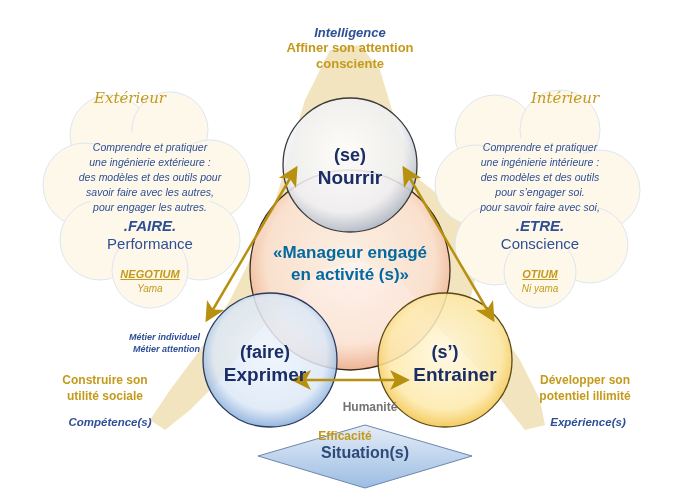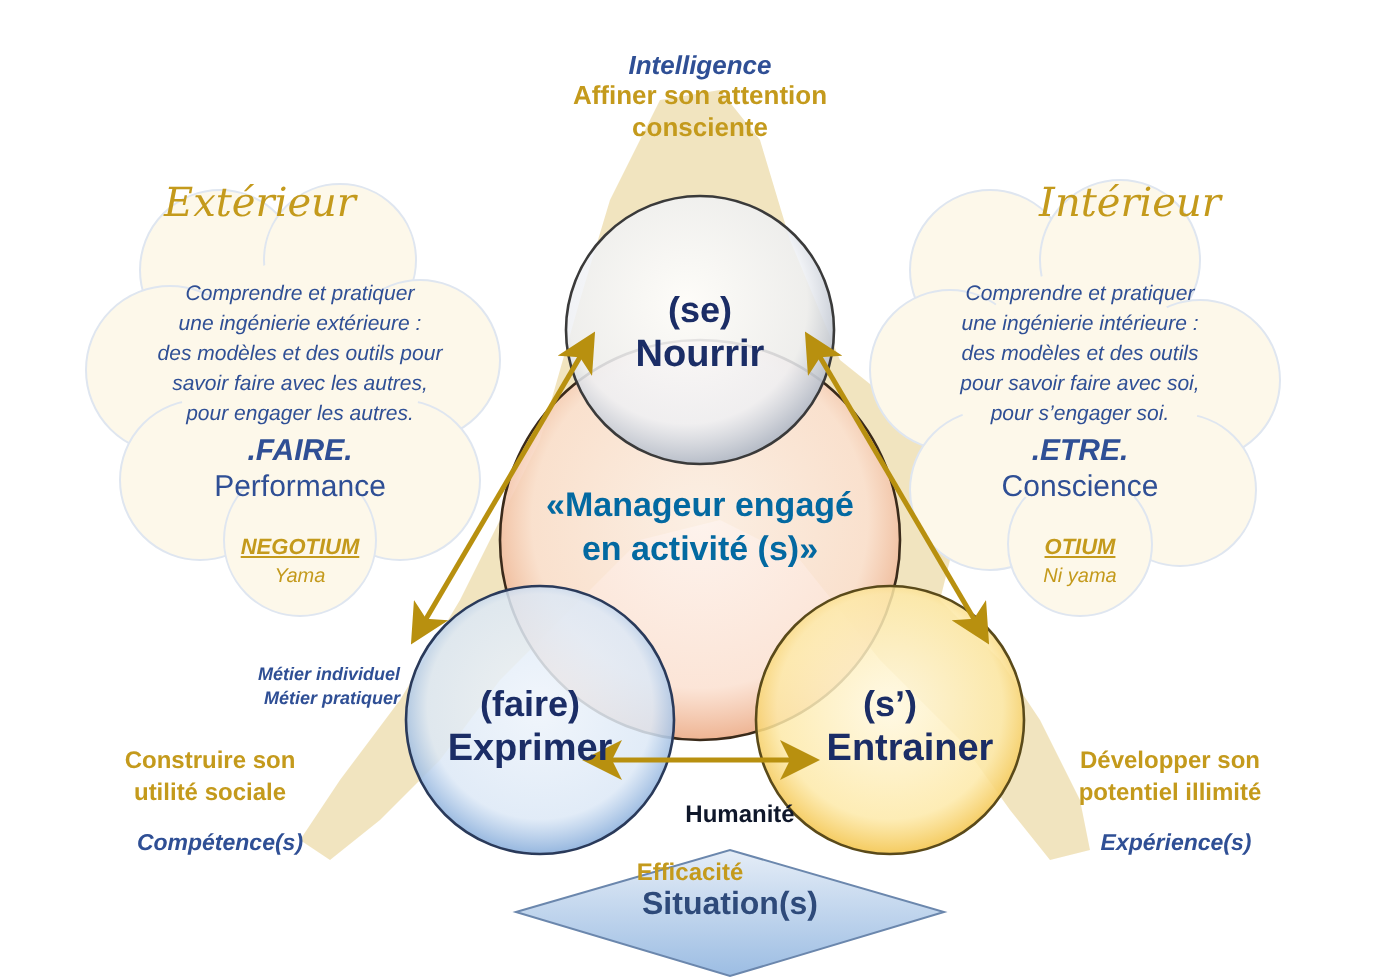--- a/index.html
+++ b/index.html
@@ -2,25 +2,25 @@
 <html><head>
 <meta charset="utf-8">
 <style>
   html, body { margin: 0; padding: 0; background: #ffffff; }
   body { width: 700px; height: 490px; position: relative; overflow: hidden; font-family: "Liberation Sans", sans-serif; }
   svg.bg { position: absolute; left: 0; top: 0; }
   .txt { position: absolute; text-align: center; white-space: nowrap; line-height: 1.15; }
   .blue { color: #2f4f95; }
   .navy { color: #1b2d66; }
   .gold { color: #c49a1c; }
-  .lightblue { color: #0f172a; }
+  .lightblue { color: #737373; }
   .olive { color: #0369a1; }
   .it { font-style: italic; }
   .b { font-weight: bold; }
-  .script { font-family: "DejaVu Serif", serif; font-style: italic; color: #c49a1c; font-size: 20px; }
+  .script { font-family: "DejaVu Serif", serif; font-style: italic; color: #c49a1c; font-size: 15px; }
   .underline { text-decoration: underline; }
 </style>
 </head>
 <body>
 
 <svg class="bg" width="700" height="490" viewBox="0 0 700 490">
   <defs>
     <radialGradient id="gTop" cx="45%" cy="40%" r="60%">
       <stop offset="0%" stop-color="#ffffff" stop-opacity="0.9"></stop>
       <stop offset="75%" stop-color="#eef0f4" stop-opacity="0.85"></stop>
@@ -105,42 +105,42 @@
 <div class="txt blue it b" style="left:100px;top:217px;width:100px;font-size:15px;">.FAIRE.</div>
 <div class="txt blue" style="left:80px;top:235px;width:140px;font-size:15px;">Performance</div>
 <div class="txt gold it b underline" style="left:100px;top:268px;width:100px;font-size:11px;">NEGOTIUM</div>
 <div class="txt gold it" style="left:100px;top:283px;width:100px;font-size:10px;">Yama</div>
 
 <div class="txt script" style="left:500px;top:90px;width:130px;">Intérieur</div>
 <div class="txt blue it" style="left:450px;top:140px;width:180px;font-size:10.5px;line-height:15px;">
   <div>Comprendre et pratiquer</div>
   <div>une ingénierie intérieure :</div>
   <div>des modèles et des outils</div>
+  <div>pour s’engager soi.</div>
   <div>pour savoir faire avec soi,</div>
-  <div>pour s’engager soi.</div>
 </div>
 <div class="txt blue it b" style="left:490px;top:217px;width:100px;font-size:15px;">.ETRE.</div>
 <div class="txt blue" style="left:470px;top:235px;width:140px;font-size:15px;">Conscience</div>
 <div class="txt gold it b underline" style="left:490px;top:268px;width:100px;font-size:11px;text-align:center;">OTIUM</div>
 <div class="txt gold it" style="left:490px;top:283px;width:100px;font-size:10px;text-align:center;">Ni yama</div>
 
 <div class="txt navy b" style="left:300px;top:145px;width:100px;font-size:18px;">(se)</div>
 <div class="txt navy b" style="left:290px;top:167px;width:120px;font-size:19px;">Nourrir</div>
 
 <div class="txt olive b" style="left:245px;top:243px;width:210px;font-size:17px;">«Manageur engagé</div>
 <div class="txt olive b" style="left:245px;top:265px;width:210px;font-size:17px;">en activité (s)»</div>
 
 <div class="txt navy b" style="left:210px;top:342px;width:110px;font-size:18px;">(faire)</div>
 <div class="txt navy b" style="left:205px;top:364px;width:120px;font-size:19px;">Exprimer</div>
 
 <div class="txt navy b" style="left:390px;top:342px;width:110px;font-size:18px;">(s’)</div>
 <div class="txt navy b" style="left:395px;top:364px;width:120px;font-size:19px;">Entrainer</div>
 
 <div class="txt blue it b" style="left:60px;top:332px;width:140px;text-align:right;font-size:9px;">Métier individuel</div>
-<div class="txt blue it b" style="left:60px;top:344px;width:140px;text-align:right;font-size:9px;">Métier pratiquer</div>
+<div class="txt blue it b" style="left:60px;top:344px;width:140px;text-align:right;font-size:9px;">Métier attention</div>
 <div class="txt gold b" style="left:50px;top:374px;width:110px;font-size:12px;">Construire son</div>
 <div class="txt gold b" style="left:50px;top:390px;width:110px;font-size:12px;">utilité sociale</div>
 <div class="txt blue it b" style="left:50px;top:416px;width:120px;font-size:11.5px;">Compétence(s)</div>
 
 <div class="txt gold b" style="left:520px;top:374px;width:130px;font-size:12px;">Développer son</div>
 <div class="txt gold b" style="left:520px;top:390px;width:130px;font-size:12px;">potentiel illimité</div>
 <div class="txt blue it b" style="left:528px;top:416px;width:120px;font-size:11.5px;">Expérience(s)</div>
 
 <div class="txt gold b" style="left:305px;top:390px;width:80px;font-size:12px;margin-top:40px;">Efficacité</div>
 <div class="txt lightblue b" style="left:330px;top:401px;width:80px;font-size:12px;">Humanité</div>

